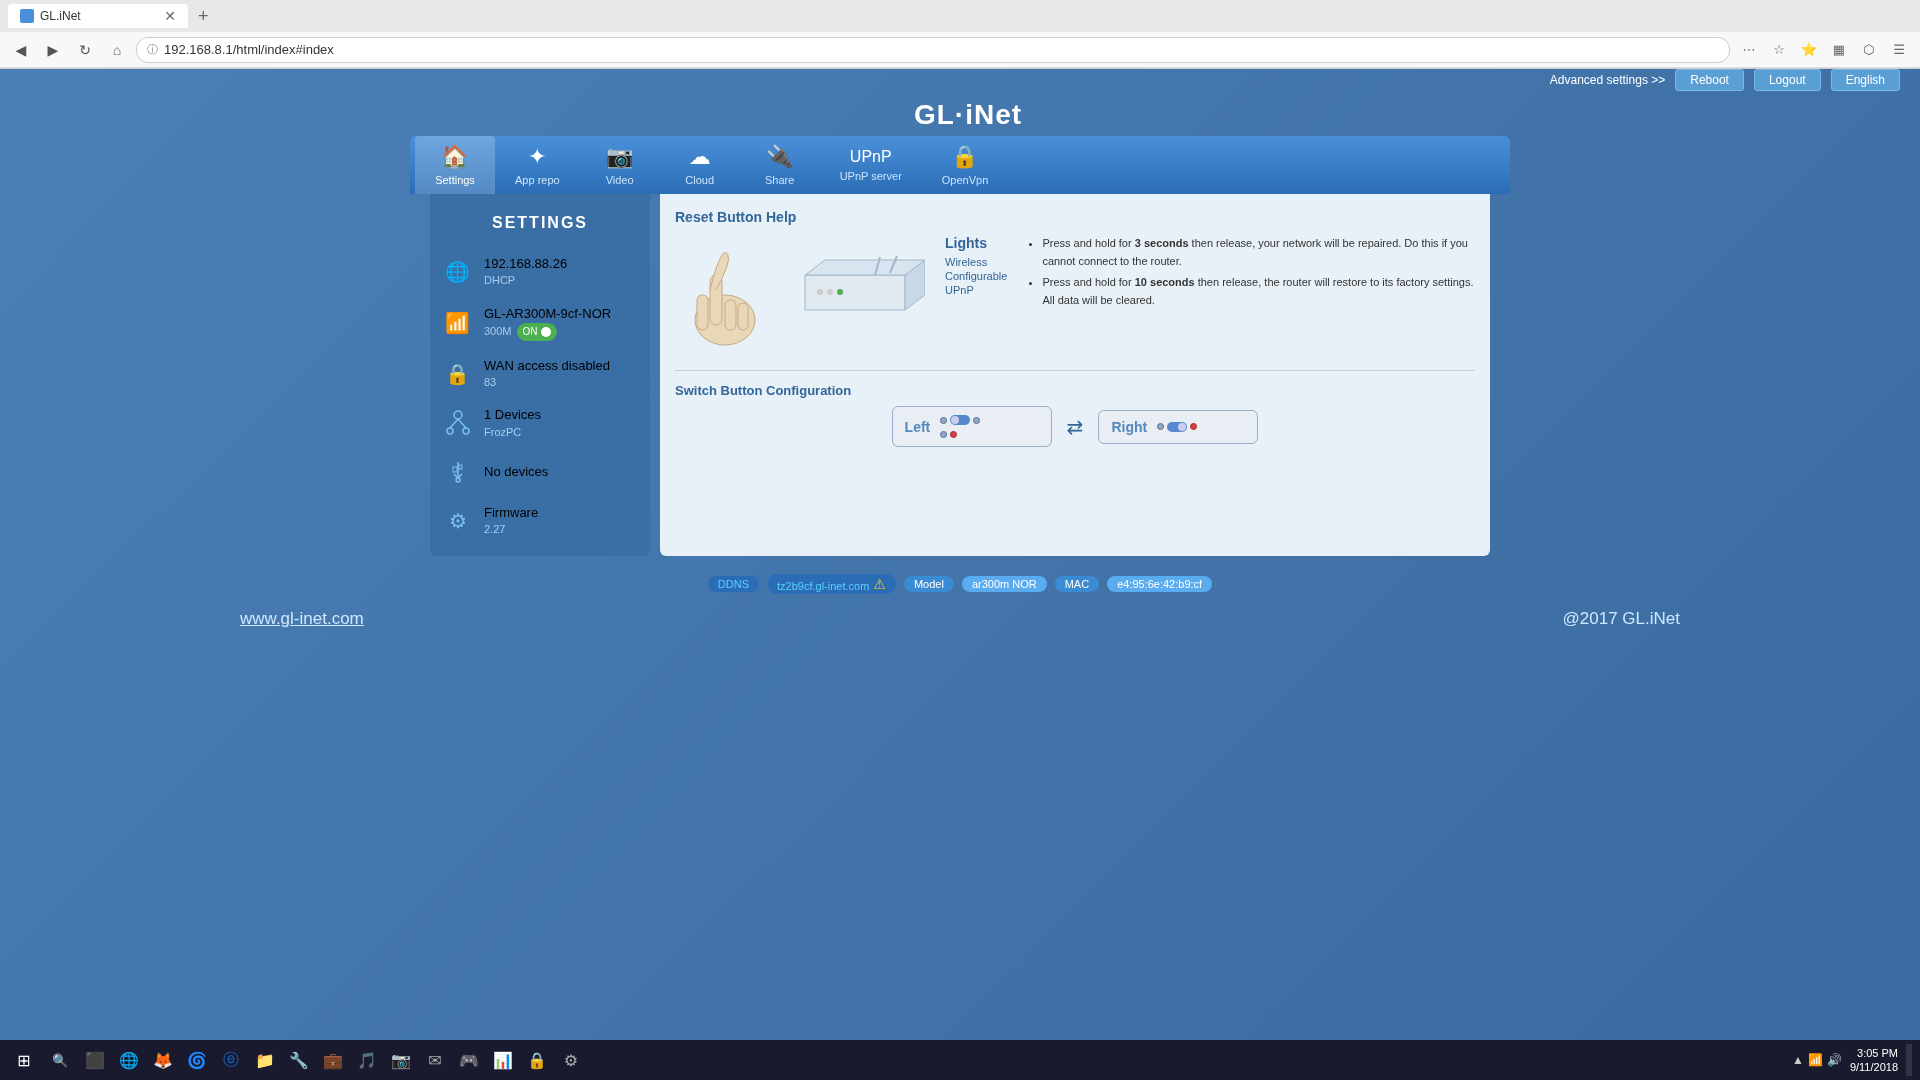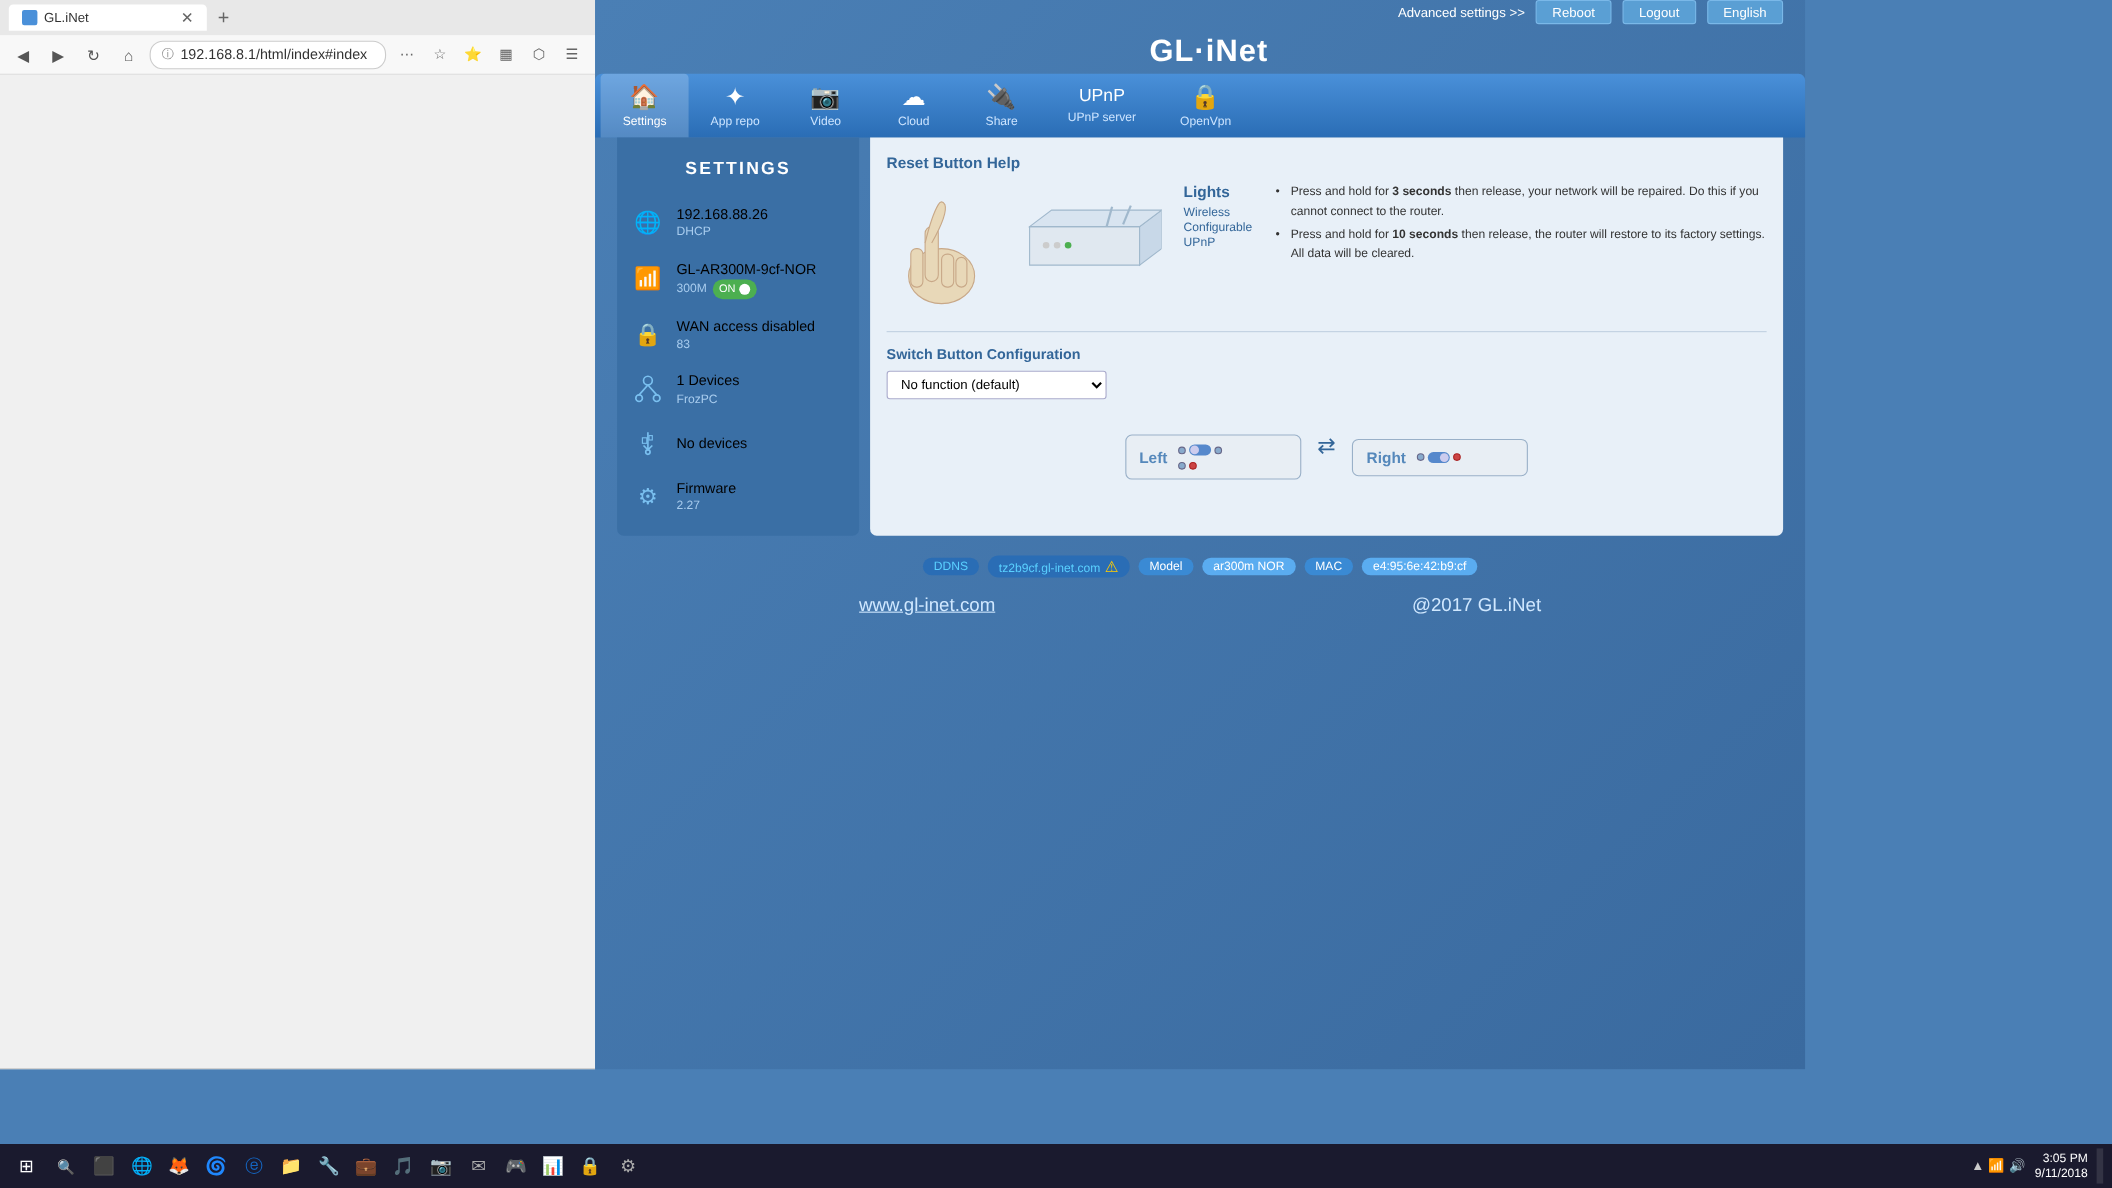--- a/index.html
+++ b/index.html
@@ -436,21 +436,20 @@
     
     .switch-device {
       background: #e8eef4;
       border: 1px solid #99b0c8;
       border-radius: 6px;
       padding: 8px 12px;
       display: flex;
       align-items: center;
       gap: 10px;
       width: 160px;
-      margin-top: 20px;
     }
     .switch-device-label {
       font-size: 14px;
       font-weight: bold;
       color: #5588bb;
     }
     .switch-controls {
       display: flex;
       flex-direction: column;
       gap: 3px;
@@ -488,20 +487,21 @@
       width: 7px;
       height: 7px;
       border-radius: 50%;
       background: #cc4444;
       border: 1px solid #aa2222;
     }
 
     
     .full-page {
       display: flex;
+      flex-direction: column;
     }
     .page-body {
       background: linear-gradient(135deg, #4a7fb5 0%, #3a6a9f 100%);
       min-height: calc(1080px - 68px - 40px);
       padding-bottom: 20px;
     }
   </style>
 </head>
 <body>
 
@@ -704,27 +704,20 @@
               </li>
               <li>
                 Press and hold for <strong>10 seconds</strong> then release, the router will restore to its factory settings. All data will be cleared.
               </li>
             </ul>
           </div>
         </div>
 
         <div class="switch-config">
           <div class="switch-config-title">Switch Button Configuration</div>
-          <div class="switch-dropdown">
-            <select>
-              <option>No function (default)</option>
-              <option>Toggle WiFi</option>
-              <option>Toggle VPN</option>
-            </select>
-          </div>
 
           <div class="switch-positions">
 
             <div class="switch-device">
               <div class="switch-device-label">Left</div>
               <div class="switch-controls">
                 <div class="sw-row">
                   <div class="sw-circle"></div>
                   <div class="sw-bar">
                     <div class="sw-handle sw-handle-left"></div>

